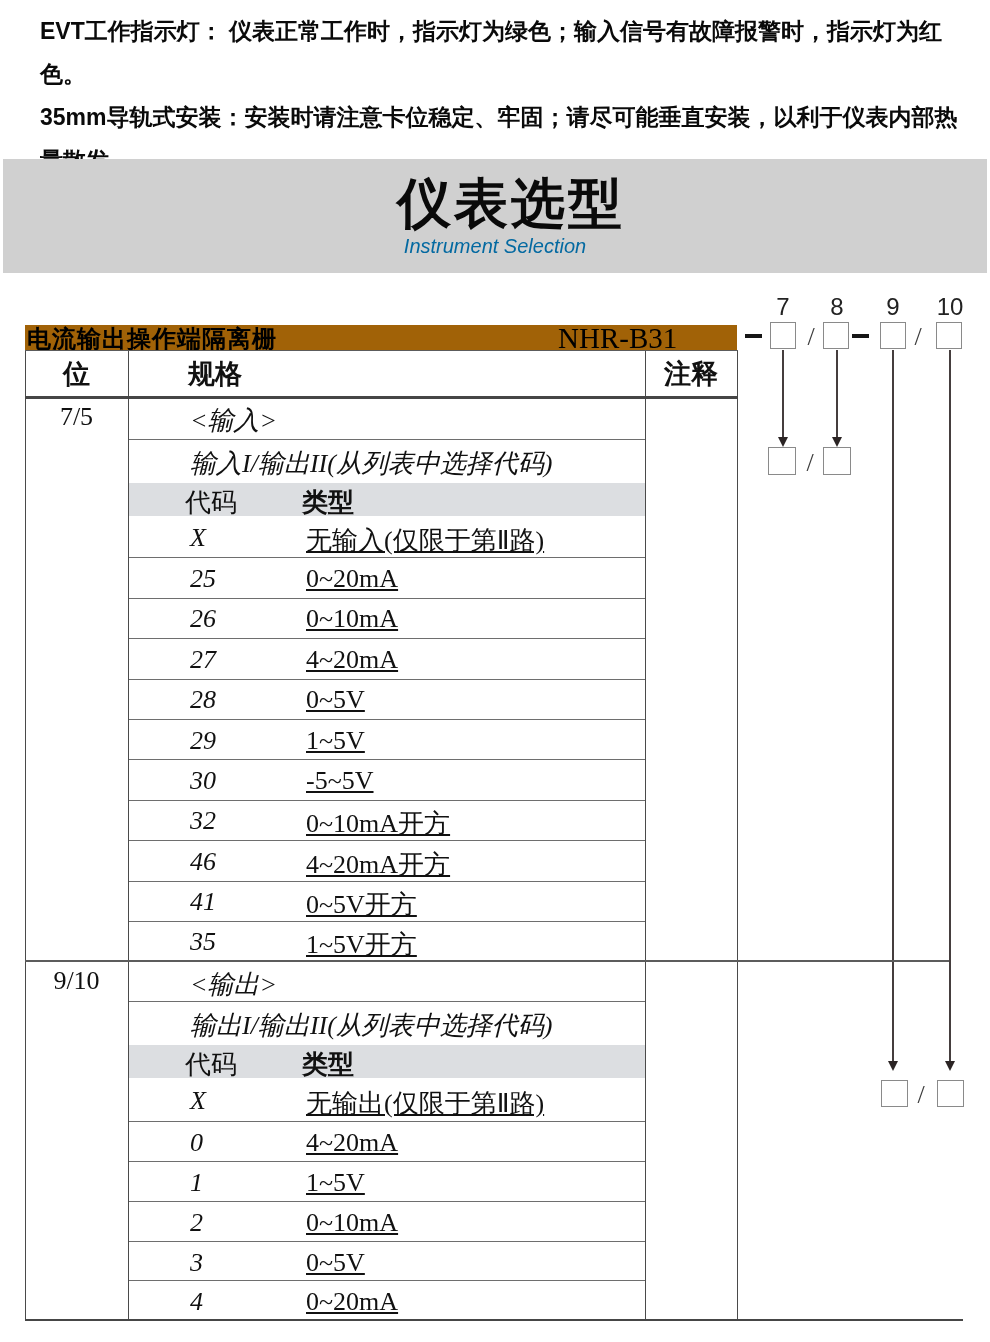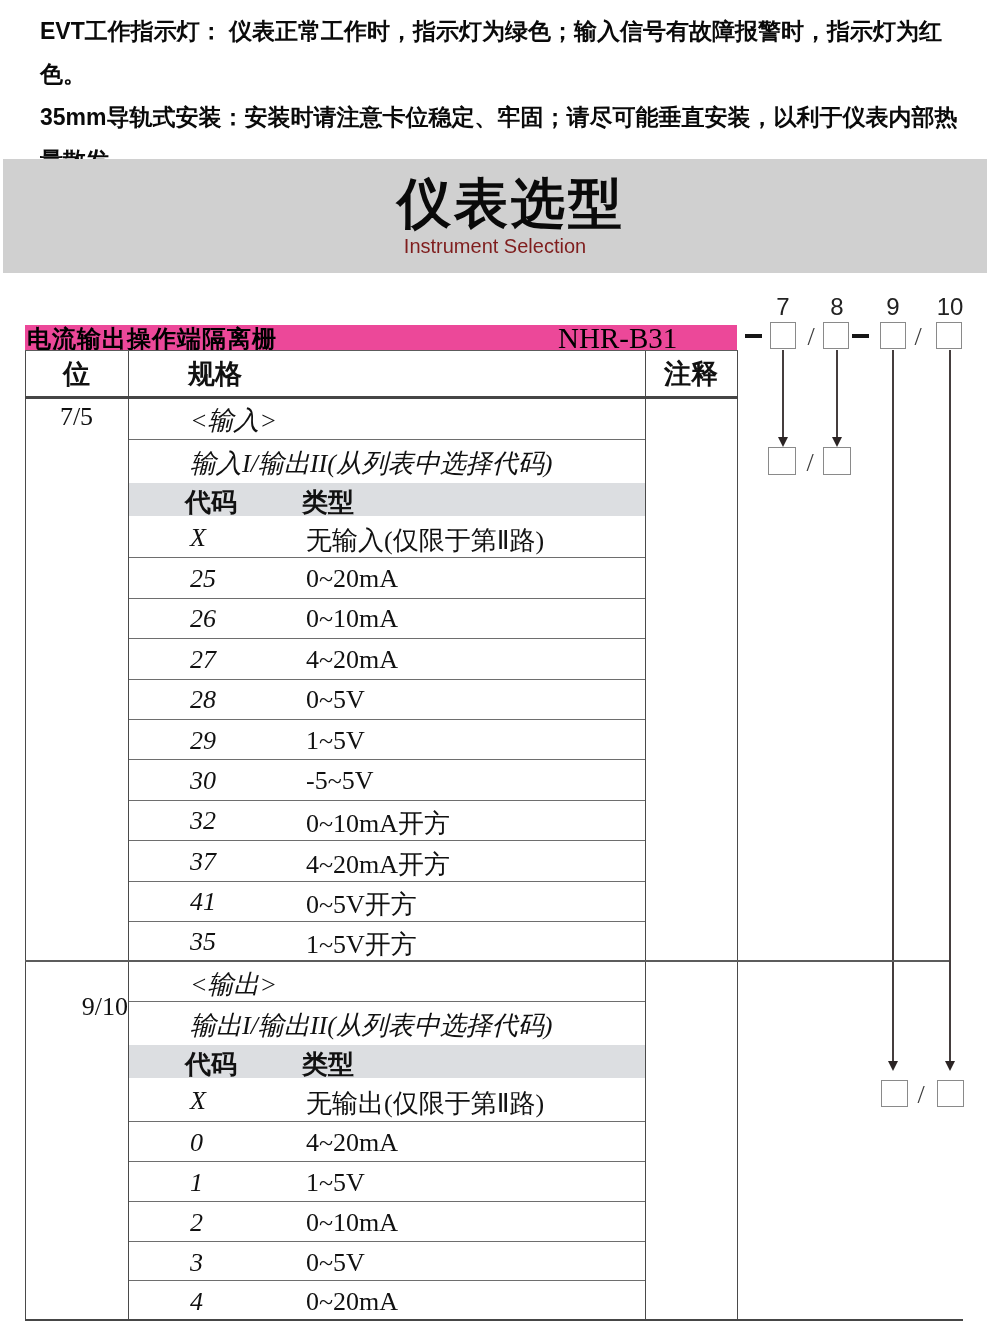--- a/index.html
+++ b/index.html
@@ -7,49 +7,49 @@
         font-family:"Liberation Serif",serif;color:#111;}
   
   .top-notes{position:absolute;left:40px;top:10px;width:930px;
              font-family:"Liberation Sans",sans-serif;font-weight:700;
              font-size:23px;line-height:43px;color:#0a0a0a;}
   
   .banner{position:absolute;left:3px;top:159px;width:984px;height:114px;background:#d0d0d0;
           display:flex;flex-direction:column;align-items:center;justify-content:center;}
   .banner-title{font-family:"Liberation Sans",sans-serif;font-weight:700;font-size:54px;
                 letter-spacing:3px;color:#0a0a0a;line-height:60px;margin-left:32px;}
-  .banner-sub{font-family:"Liberation Sans",sans-serif;font-size:20px;color:#7f1d1d;line-height:26px;}
+  .banner-sub{font-family:"Liberation Sans",sans-serif;font-size:20px;color:#0369a1;line-height:26px;font-style:italic;}
   
   .digit{position:absolute;top:293px;width:44px;text-align:center;
          font-family:"Liberation Sans",sans-serif;font-size:24px;color:#222;}
   
-  .prod-bar{position:absolute;left:25px;top:325px;width:712px;height:26px;background:#ec4899;}
+  .prod-bar{position:absolute;left:25px;top:325px;width:712px;height:26px;background:#a16207;}
   .prod-name{position:absolute;left:2px;top:-2px;font-weight:700;font-size:24px;
              letter-spacing:1px;color:#000;white-space:nowrap;}
   .prod-model{position:absolute;left:533px;top:-3px;font-size:29px;color:#000;white-space:nowrap;}
   
   .vline{position:absolute;width:1.4px;background:#4a4a4a;}
   .hline{position:absolute;height:1.2px;background:#5c5c5c;}
   .hline-inner{position:absolute;height:1.1px;background:#6e6e6e;left:129px;width:516px;}
   .hline-thick{position:absolute;height:2.6px;background:#464646;}
   
   .col-bit-h{position:absolute;left:25px;top:356px;width:103px;text-align:center;
              font-size:27px;font-weight:600;}
   .col-spec-h{position:absolute;left:188px;top:356px;font-size:27px;font-weight:600;}
   .col-note-h{position:absolute;left:645px;top:356px;width:92px;text-align:center;
               font-size:27px;font-weight:600;}
   
   .bit-label{position:absolute;left:25px;width:103px;text-align:center;font-size:26px;}
   
   .spec-row{position:absolute;left:129px;width:516px;}
   .spec-row .code{position:absolute;left:61px;font-style:italic;}
-  .spec-row .type{position:absolute;left:177px;}
+  .spec-row .type{position:absolute;left:177px;text-decoration:underline;}
   .row-text{font-size:26px;white-space:nowrap;}
   .band{position:absolute;left:129px;width:516px;height:33px;background:#dcdee1;}
-  .band .code-h{position:absolute;left:56px;top:2px;font-weight:700;font-size:26px;}
+  .band .code-h{position:absolute;left:56px;top:2px;font-weight:400;font-size:26px;}
   .band .type-h{position:absolute;left:173px;top:2px;font-weight:700;font-size:26px;}
   
   .sel-box{position:absolute;width:26px;height:27px;border:1.6px solid #8a8a8a;background:#fff;box-sizing:border-box;}
   .dash{position:absolute;width:17px;height:4px;background:#161616;}
   .slash{position:absolute;width:20px;text-align:center;font-size:26px;color:#3d3d3d;}
   .conn{position:absolute;width:1.6px;background:#453e3e;}
   .arrowhead{position:absolute;width:0;height:0;border-left:5px solid transparent;
              border-right:5px solid transparent;border-top:10px solid #2b2424;}
 </style>
 </head>
@@ -164,35 +164,35 @@
     <span class="code">30</span>
     <span class="type">-5~5V</span>
   </div>
   <div class="hline-inner" style="top:800px;"></div>
   <div class="spec-row row-text" style="top:806px;">
     <span class="code">32</span>
     <span class="type">0~10mA开方</span>
   </div>
   <div class="hline-inner" style="top:840px;"></div>
   <div class="spec-row row-text" style="top:847px;">
-    <span class="code">37</span>
+    <span class="code">46</span>
     <span class="type">4~20mA开方</span>
   </div>
   <div class="hline-inner" style="top:881px;"></div>
   <div class="spec-row row-text" style="top:887px;">
     <span class="code">41</span>
     <span class="type">0~5V开方</span>
   </div>
   <div class="hline-inner" style="top:921px;"></div>
   <div class="spec-row row-text" style="top:927px;">
     <span class="code">35</span>
     <span class="type">1~5V开方</span>
   </div>
 
-  <div class="bit-label" style="top:992px;text-align:right;">9/10</div>
+  <div class="bit-label" style="top:966px;">9/10</div>
 
   <div class="spec-row row-text" style="top:967px;">
     <span class="code">&lt;输出&gt;</span>
   </div>
   <div class="hline-inner" style="top:1001px;"></div>
   <div class="spec-row row-text" style="top:1008px;">
     <span class="code">输出I/输出II(从列表中选择代码)</span>
   </div>
 
   <div class="band" style="top:1045px;">

